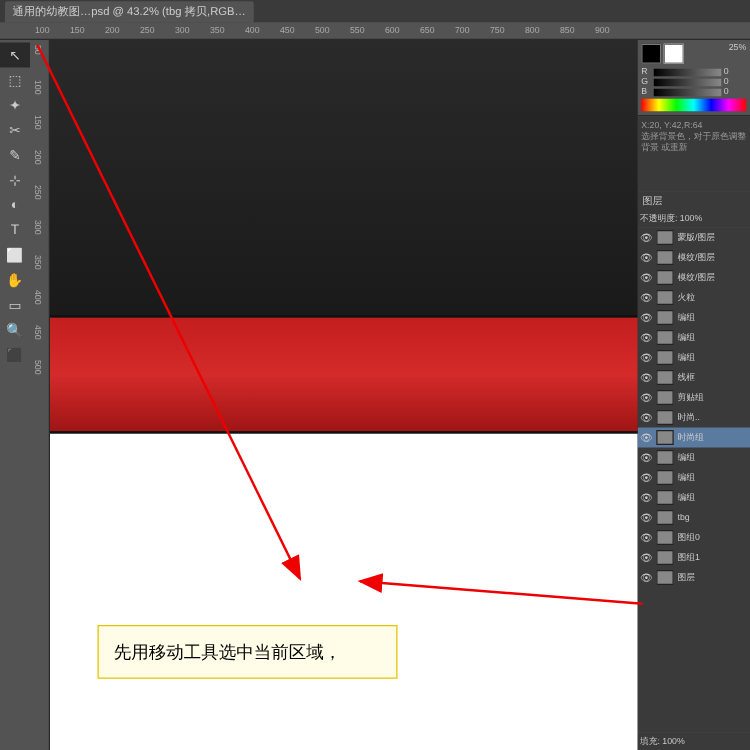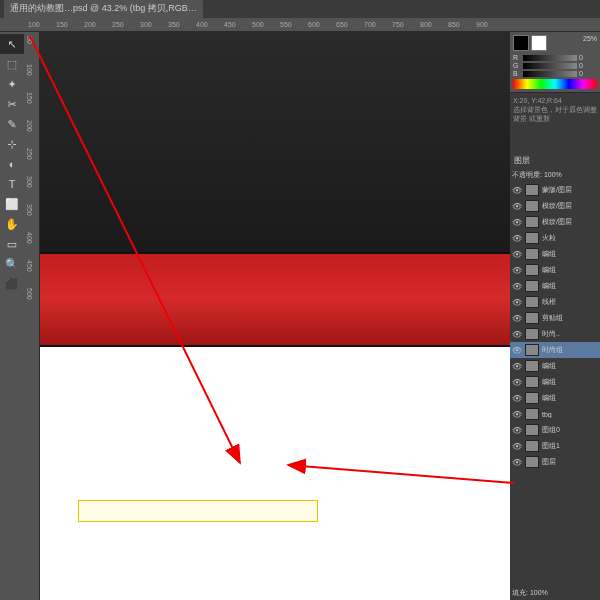--- a/index.html
+++ b/index.html
@@ -1,17 +1,17 @@
 <!DOCTYPE html>
 <html><head>
 <meta charset="utf-8">
 <style>
 *{margin:0;padding:0;box-sizing:border-box;font-family:sans-serif}
 body{width:600px;height:600px;background:#535353;overflow:hidden;position:relative}
-.tab-bar{height:18px;background:#3a3a3a;display:flex;padding:0 4px}
+.tab-bar{height:18px;background:#3a3a3a;display:flex;align-items:center;padding:0 4px}
 .tab{background:#535353;color:#ccc;font-size:9px;padding:2px 6px;border-radius:2px 2px 0 0}
 .ruler-h{height:14px;background:#535353;display:flex;align-items:center;font-size:7px;color:#aaa;padding-left:28px;border-bottom:1px solid #2a2a2a}
 .ruler-h span{width:28px;display:inline-block}
 .workspace{display:flex;height:568px}
 .toolbar{width:26px;background:#535353;display:flex;flex-direction:column;padding-top:2px;gap:0}
 .tool{width:24px;height:20px;display:flex;align-items:center;justify-content:center;color:#ccc;font-size:11px;cursor:pointer}
 .tool.sel{background:#2a2a2a}
 .ruler-v{width:14px;background:#535353;border-right:1px solid #2a2a2a;display:flex;flex-direction:column;font-size:7px;color:#aaa;padding-top:4px}
 .ruler-v span{height:28px;writing-mode:vertical-lr}
 .canvas-area{flex:1;background:#282828;position:relative;overflow:hidden}
@@ -237,13 +237,14 @@
   <defs>
       <marker id="ah" markerWidth="10" markerHeight="8" refX="9" refY="4" orient="auto">
         <polygon points="0 0, 10 4, 0 8" fill="#e00"></polygon>
       </marker>
     </defs>
   <line x1="30" y1="36" x2="240" y2="463" stroke="#e00" stroke-width="2" marker-end="url(#ah)"></line>
   <line x1="514" y1="483" x2="288" y2="465" stroke="#e00" stroke-width="2" marker-end="url(#ah)"></line>
 </svg>
 
 <div class="callout">
+  <div>先用移动工具选中当前区域，</div>
 </div>
 
 </body></html>

